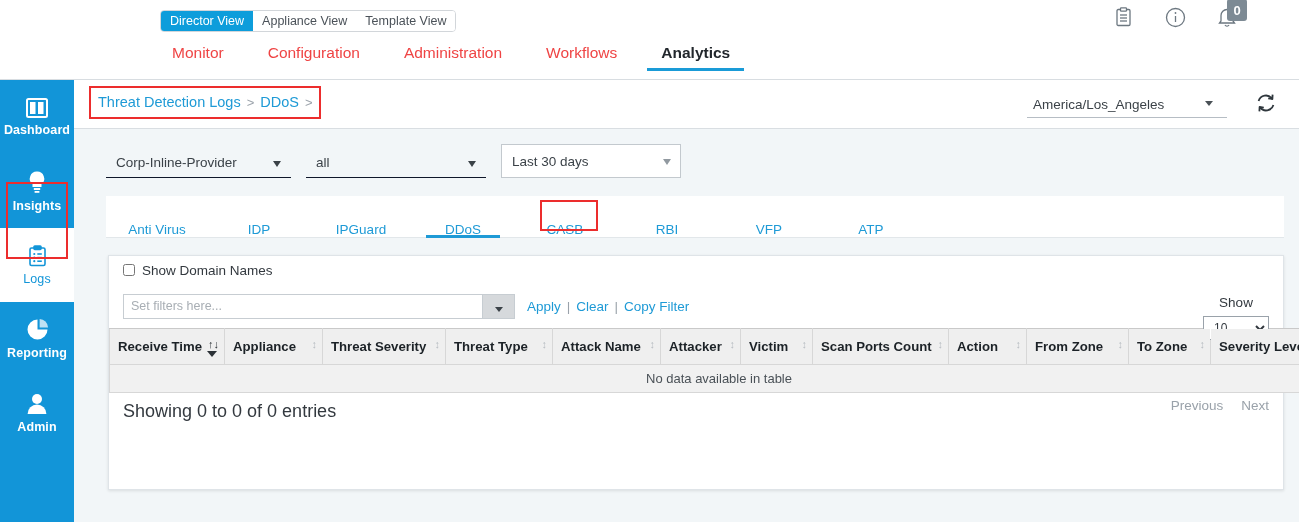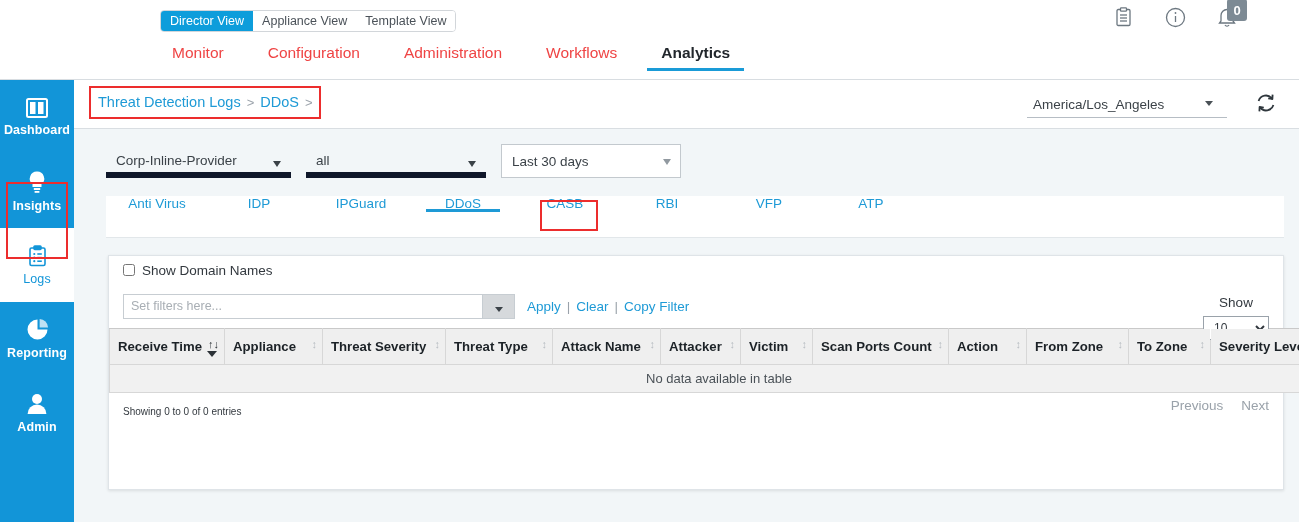--- a/index.html
+++ b/index.html
@@ -94,37 +94,37 @@
     -webkit-appearance: none; appearance: none; cursor: pointer;
   }
   .tzcaret { position: absolute; right: 14px; top: 9px; width:0;height:0;
     border-left:4px solid transparent;border-right:4px solid transparent;border-top:5px solid #4a5157; pointer-events:none;}
   .refreshbtn { position: absolute; right: 20px; top: 12px; width: 24px; height: 24px; cursor: pointer; }
 
   
   .filterrow { position: absolute; left: 32px; top: 64px; display: flex; gap: 15px; align-items: flex-end; }
   .fdd { position: relative; }
   .fdd select {
-    height: 30px; border: none; border-bottom: 6px solid #0f172a;
+    height: 30px; border: none; border-bottom: 1px solid #0f172a;
     background: transparent; font-size: 13.5px; color: #3b4248;
     font-family: "Liberation Sans", sans-serif; padding: 0 28px 0 10px;
     -webkit-appearance: none; appearance: none; cursor: pointer;
   }
   .fdd.w1 select { width: 185px; }
   .fdd.w2 select { width: 180px; }
   .fdd.w3 { }
   .fdd.w3 select { width: 180px; border: 1px solid #c3c9ce; background: #fff; height: 34px; }
   .fcaret { position: absolute; right: 10px; bottom: 11px; width:0;height:0;
     border-left:4.5px solid transparent;border-right:4.5px solid transparent;border-top:6px solid #3b4248; pointer-events:none;}
   .fdd.w3 .fcaret { border-top-color:#9199a0; bottom: 13px; }
 
   
   .sectabs {
     position: absolute; left: 32px; top: 116px; width: 812px; height: 42px;
-    background: #ffffff; display: flex; align-items: flex-start;
+    background: #ffffff; display: flex; align-items: flex-end;
     border-bottom: 1px solid #e2e7ea;
   }
   .sectabs-bg { position:absolute; left: 32px; top:116px; width: 1178px; height: 42px; background:#fff; border-bottom:1px solid #e2e7ea;}
   .stab {
     flex: 0 0 auto; width: 102px; display: flex; align-items: center; justify-content: center;
     font-size: 13.5px; color: #1e9ad6; cursor: pointer; position: relative;
   }
   .stab.active { color: #1e9ad6; }
   .stab.active:after {
     content: ""; position: absolute; left: 14px; right: 14px; bottom: -1px;
@@ -188,21 +188,21 @@
   }
   .sorticon { position: absolute; right: 5px; top: 10px; font-size: 11px; color: #b9bec3; line-height: 1; }
   .sorticon.act { color: #2b3136; }
   .sortdown { position: absolute; right: 7px; top: 22px; width:0;height:0;
     border-left:5px solid transparent;border-right:5px solid transparent;border-top:6px solid #2b3136; }
   .tbl td.nodata {
     background: #f1f1f1; border: 1px solid #d7d7d7; height: 28px;
     text-align: center; font-size: 13px; color: #4a5157;
   }
   .tblfoot { position: relative; height: 36px; display: flex; align-items: center; }
-  .showinfo { font-size: 10px; color: #33393f; margin-left: 14px; }
+  .showinfo { font-size: 18px; color: #33393f; margin-left: 14px; }
   .pager { position: absolute; right: 14px; top: 5px; display: flex; gap: 18px; font-size: 13.5px; color: #9aa2aa; }
   .pager span { cursor: pointer; }
 
   .bottomstrip { position:absolute; left:74px; top: 508px; width: 1225px; height: 14px; background:#f2f6f8; }
 </style>
 </head>
 <body>
 
 <div class="app">
 

